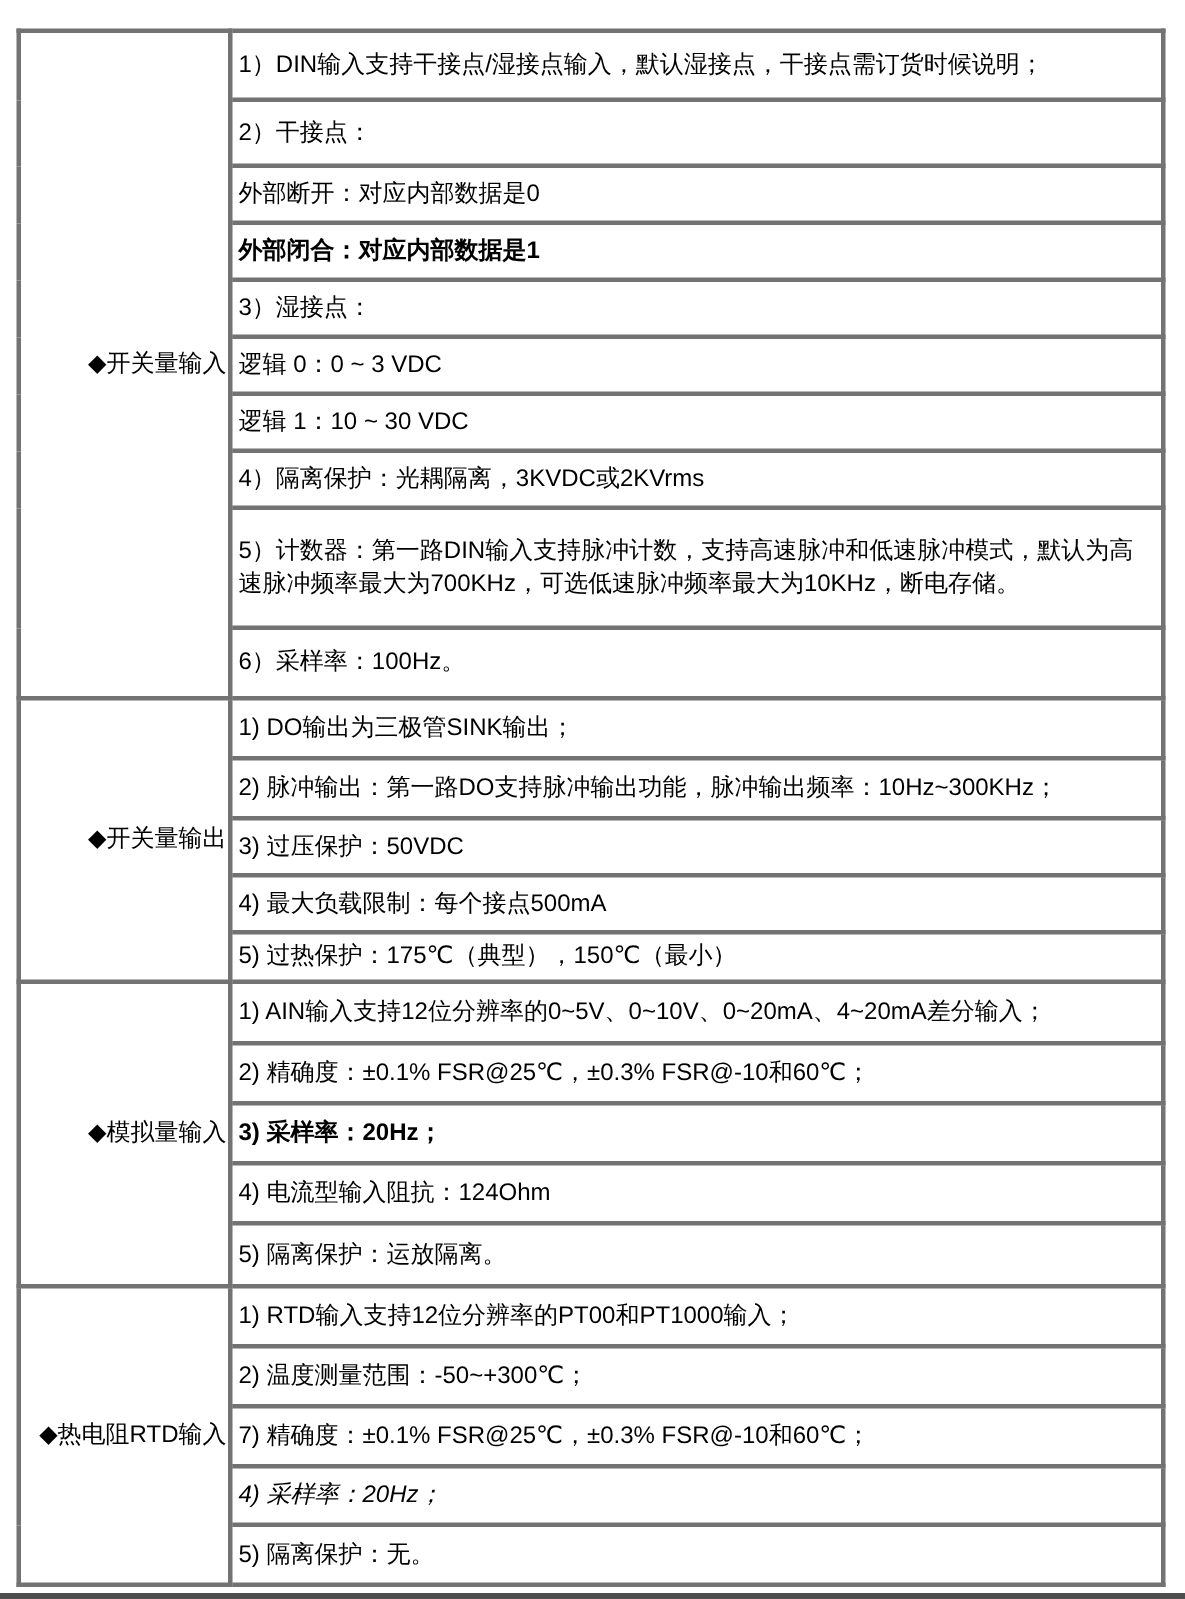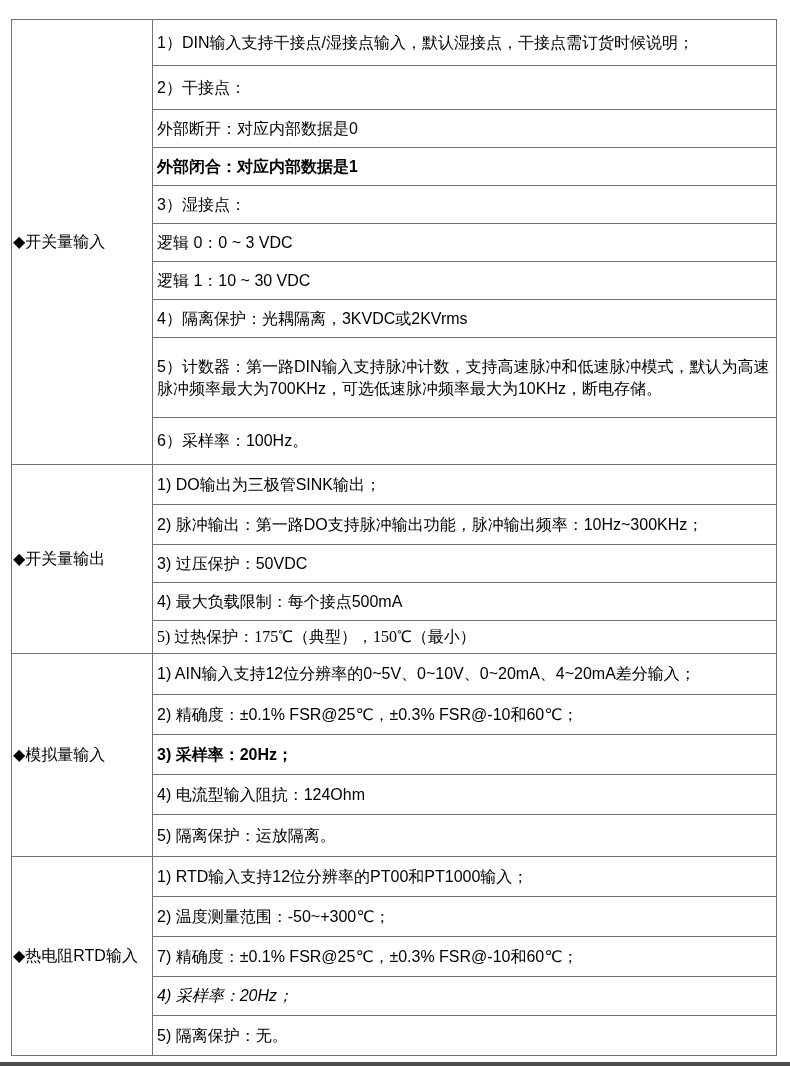--- a/index.html
+++ b/index.html
@@ -19,28 +19,28 @@
     position: absolute;
     left: 11px;
     top: 19px;
   }
   table.spec {
     border-collapse: collapse;
     table-layout: fixed;
     width: 766px;
   }
   table.spec td {
-    border: 1px solid #737373;
+    border: 3px solid #737373;
     vertical-align: middle;
     font-size: 16px;
     line-height: 1.35;
     overflow: hidden;
   }
   td.label {
-    text-align: left;
+    text-align: right;
     padding: 0 1px;
     white-space: nowrap;
     font-size: 15.5px;
   }
   td.item {
     padding: 0 6px 0 4px;
     text-align: left;
     word-break: break-all;
   }
   
@@ -52,21 +52,21 @@
   tbody.sec0 tr:nth-child(6)  { height: 38px; }
   tbody.sec0 tr:nth-child(7)  { height: 38px; }
   tbody.sec0 tr:nth-child(8)  { height: 38px; }
   tbody.sec0 tr:nth-child(9)  { height: 80px; }
   tbody.sec0 tr:nth-child(10) { height: 47px; }
 
   tbody.sec1 tr:nth-child(1) { height: 40px; }
   tbody.sec1 tr:nth-child(2) { height: 40px; }
   tbody.sec1 tr:nth-child(3) { height: 38px; }
   tbody.sec1 tr:nth-child(4) { height: 38px; margin-top: 11px; }
-  tbody.sec1 tr:nth-child(5) { height: 33px; font-family: Liberation Serif, serif; }
+  tbody.sec1 tr:nth-child(5) { height: 33px; }
 
   tbody.sec2 tr:nth-child(1) { height: 41px; }
   tbody.sec2 tr:nth-child(2) { height: 40px; }
   tbody.sec2 tr:nth-child(3) { height: 40px; font-weight: bold; }
   tbody.sec2 tr:nth-child(4) { height: 40px; }
   tbody.sec2 tr:nth-child(5) { height: 42px; }
 
   tbody.sec3 tr:nth-child(1) { height: 40px; }
   tbody.sec3 tr:nth-child(2) { height: 40px; }
   tbody.sec3 tr:nth-child(3) { height: 40px; }

